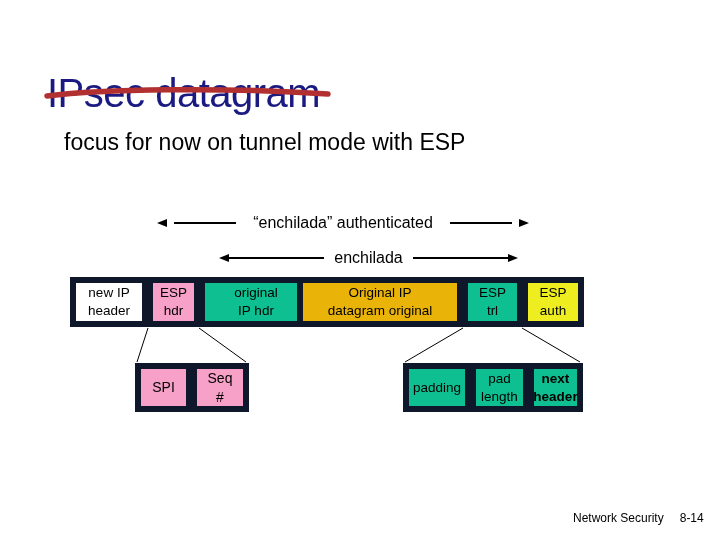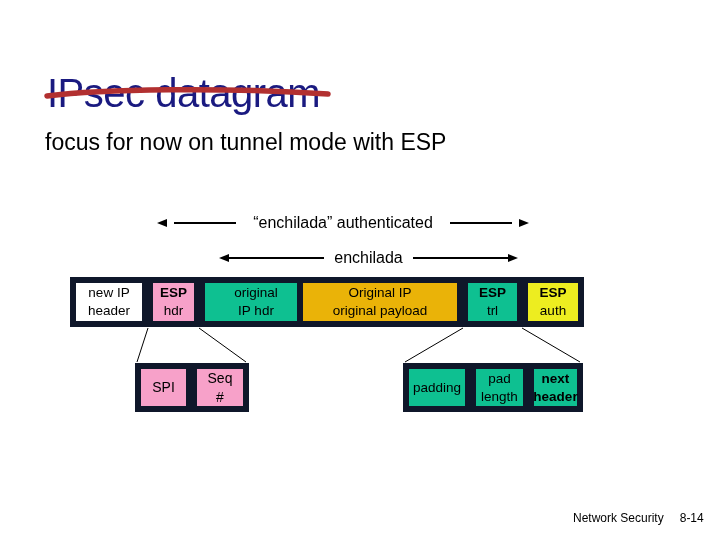--- a/index.html
+++ b/index.html
@@ -6,38 +6,38 @@
   .slide{
     position:relative;width:720px;height:540px;background:#ffffff;overflow:hidden;
     font-family:"Liberation Sans", sans-serif;color:#000;
   }
   .title{
     position:absolute;left:47px;top:44px;font-size:40px;letter-spacing:-0.5px;
     font-weight:normal;white-space:nowrap;
   }
   .title-underline{position:absolute;left:42px;top:84px;}
   .subtitle{
-    position:absolute;left:45px;top:129px;font-size:23px;white-space:nowrap;
+    position:absolute;left:64px;top:129px;font-size:23px;white-space:nowrap;
   }
   .arrow{position:absolute;display:flex;align-items:center;height:16px;}
   .arrow .shaft{flex:1;height:0;border-top:2px solid #000;}
   .arrow .head-left{width:0;height:0;border-top:4px solid transparent;border-bottom:4px solid transparent;border-right:10px solid #000;}
   .arrow .head-right{width:0;height:0;border-top:4px solid transparent;border-bottom:4px solid transparent;border-left:10px solid #000;}
   .arrow .lbl{padding:0 10px;font-size:16px;white-space:nowrap;}
   #arrow-authenticated{left:157px;top:215px;width:372px;gap:7px;}
   #arrow-encrypted{left:219px;top:250px;width:299px;}
   .pbox,.sbox{
     position:absolute;box-sizing:border-box;border:6px solid #0f172a;
     display:flex;flex-direction:column;justify-content:center;align-items:center;
     text-align:center;font-size:13.5px;line-height:1.32;background:#fff;
   }
   .pbox{top:277px;height:50px;}
   .sbox{top:363px;height:49px;}
   .l{display:block;}
-  .b{font-weight:bold;}
+  .b{font-weight:normal;}
   .overlay{position:absolute;left:0;top:0;pointer-events:none;}
   .footer{
     position:absolute;left:573px;top:511px;display:flex;gap:16px;
     font-size:12px;white-space:nowrap;
   }
 </style>
 </head>
 <body>
 
 <div class="slide">
@@ -73,21 +73,21 @@
   <div class="pbox" style="left: 147px; width: 53px; background: rgb(247, 161, 201);">
     <span class="l b">ESP</span>
     <span class="l">hdr</span>
   </div>
   <div class="pbox" style="left: 199px; width: 114px; background: rgb(14, 192, 145);">
     <span class="l">original</span>
     <span class="l">IP hdr</span>
   </div>
   <div class="pbox" style="left: 297px; width: 166px; background: #eab308;">
     <span class="l">Original IP</span>
-    <span class="l">original payload</span>
+    <span class="l">datagram original</span>
   </div>
   <div class="pbox" style="left: 462px; width: 61px; background: rgb(14, 192, 145);">
     <span class="l b">ESP</span>
     <span class="l">trl</span>
   </div>
   <div class="pbox" style="left: 522px; width: 62px; background: rgb(237, 237, 32);">
     <span class="l b">ESP</span>
     <span class="l">auth</span>
   </div>
 

